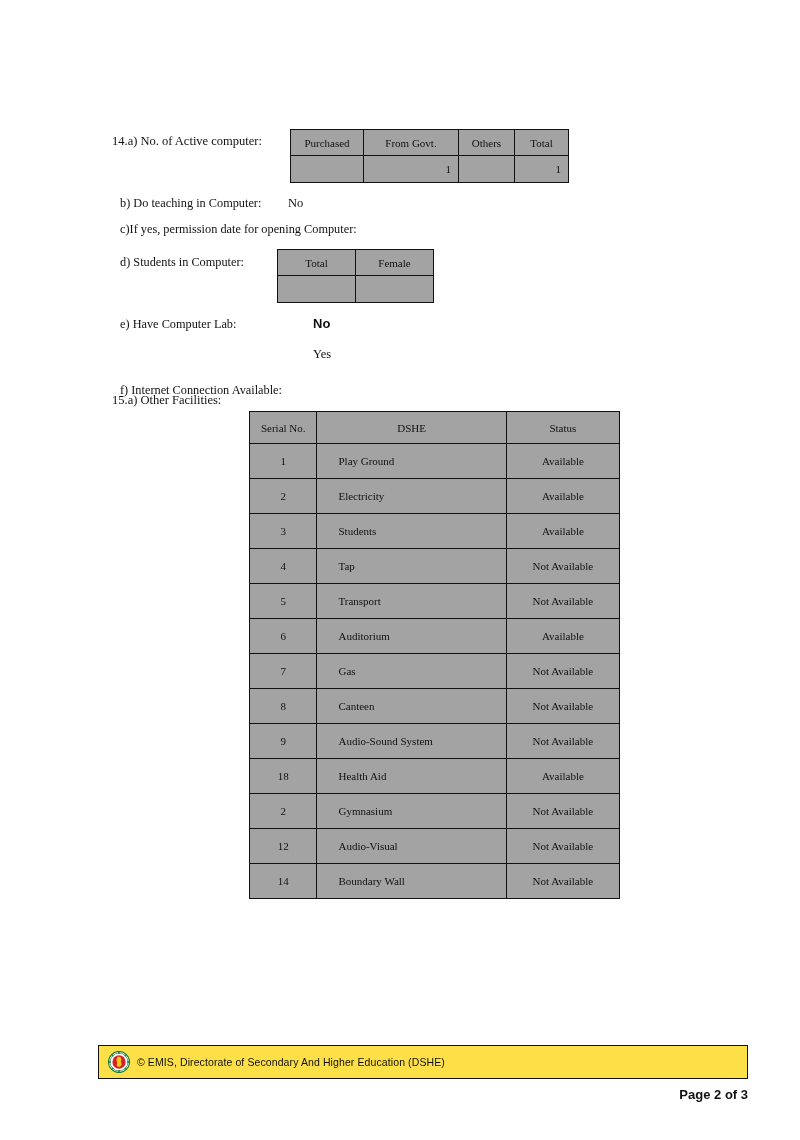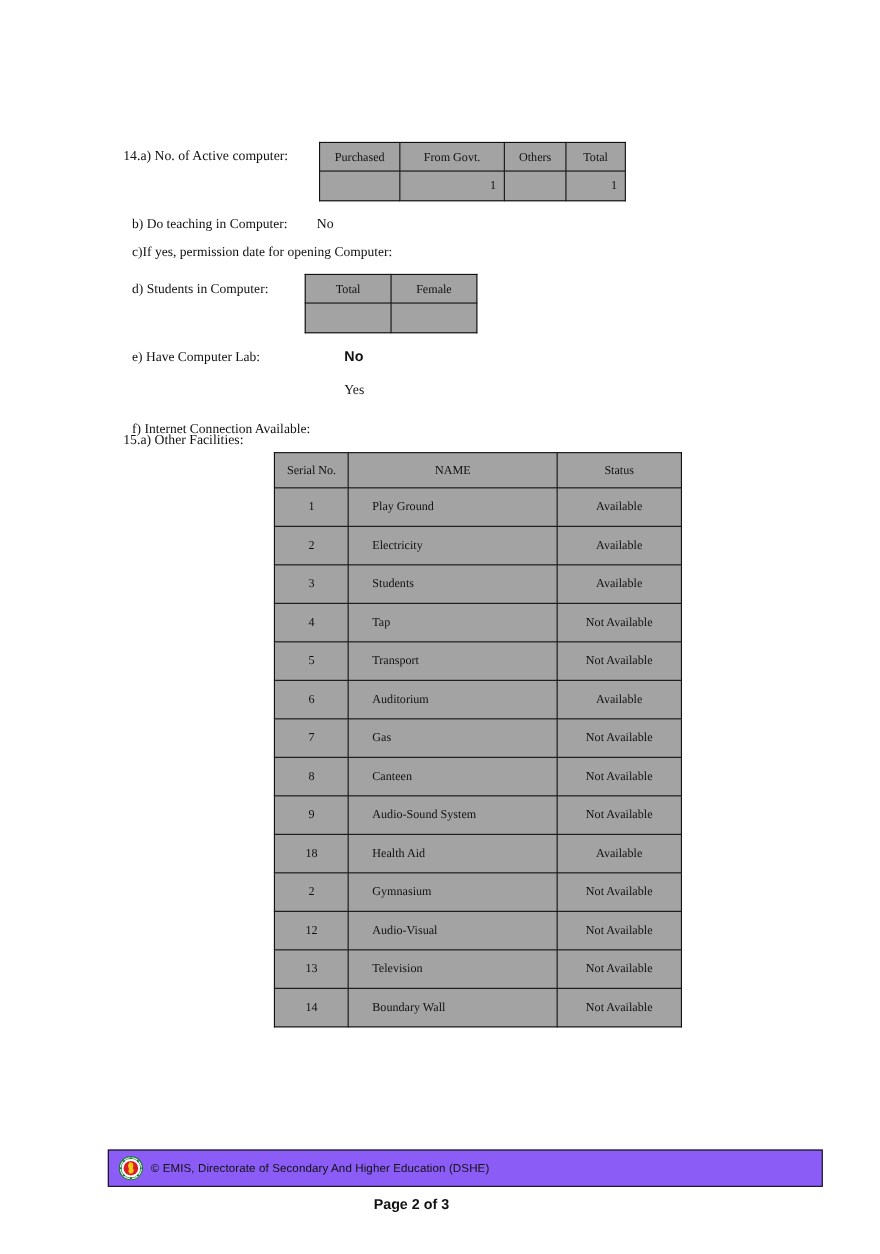--- a/index.html
+++ b/index.html
@@ -101,21 +101,21 @@
   #facilities-table .f-status { width: 120px; text-align: center; }
 
   
   #footer-box {
     position: absolute;
     left: 98px;
     top: 1029px;
     width: 650px;
     height: 34px;
     border: 1.4px solid #111;
-    background: #8b5cf6;
+    background: #fde047;
     box-sizing: border-box;
     display: flex;
     align-items: center;
   }
   #footer-logo {
     width: 22px;
     height: 22px;
     margin-left: 9px;
     margin-right: 7px;
     flex: 0 0 auto;
@@ -125,21 +125,21 @@
     font-size: 10.5px;
     color: #111;
     letter-spacing: 0.1px;
     white-space: nowrap;
   }
   #page-number {
     position: absolute;
     left: 0;
     top: 1071px;
     width: 748px;
-    text-align: center;
+    text-align: right;
     font-family: "Liberation Sans", "DejaVu Sans", sans-serif;
     font-size: 13px;
     font-weight: 700;
     color: #111;
   }
 </style>
 </head>
 <body>
 
 <div class="page">
@@ -198,21 +198,21 @@
   <div class="abs q-label sub" style="left:120px; top:332px;margin-top:36px;">f) Internet Connection Available:</div>
   <div class="abs ans-serif" style="left:313px; top:332px;">Yes</div>
 
   <div class="abs q-label" style="left:112px; top:378px;">15.a) Other Facilities:</div>
 
   <div class="abs" style="left:249px; top:395px;">
     <table class="grid" id="facilities-table">
       <thead>
         <tr>
           <th class="f-serial">Serial No.</th>
-          <th class="f-name" style="text-align:center; padding-left:0;">NAME</th>
+          <th class="f-name" style="text-align:center; padding-left:0;">DSHE</th>
           <th class="f-status">Status</th>
         </tr>
       </thead>
       <tbody>
         <tr>
           <td class="f-serial">1</td>
           <td class="f-name">Play Ground</td>
           <td class="f-status">Available</td>
         </tr>
         <tr>
@@ -261,25 +261,20 @@
           <td class="f-status">Available</td>
         </tr>
         <tr>
           <td class="f-serial">2</td>
           <td class="f-name">Gymnasium</td>
           <td class="f-status">Not Available</td>
         </tr>
         <tr>
           <td class="f-serial">12</td>
           <td class="f-name">Audio-Visual</td>
-          <td class="f-status">Not Available</td>
-        </tr>
-        <tr>
-          <td class="f-serial">13</td>
-          <td class="f-name">Television</td>
           <td class="f-status">Not Available</td>
         </tr>
         <tr>
           <td class="f-serial">14</td>
           <td class="f-name">Boundary Wall</td>
           <td class="f-status">Not Available</td>
         </tr>
       </tbody>
     </table>
   </div>

